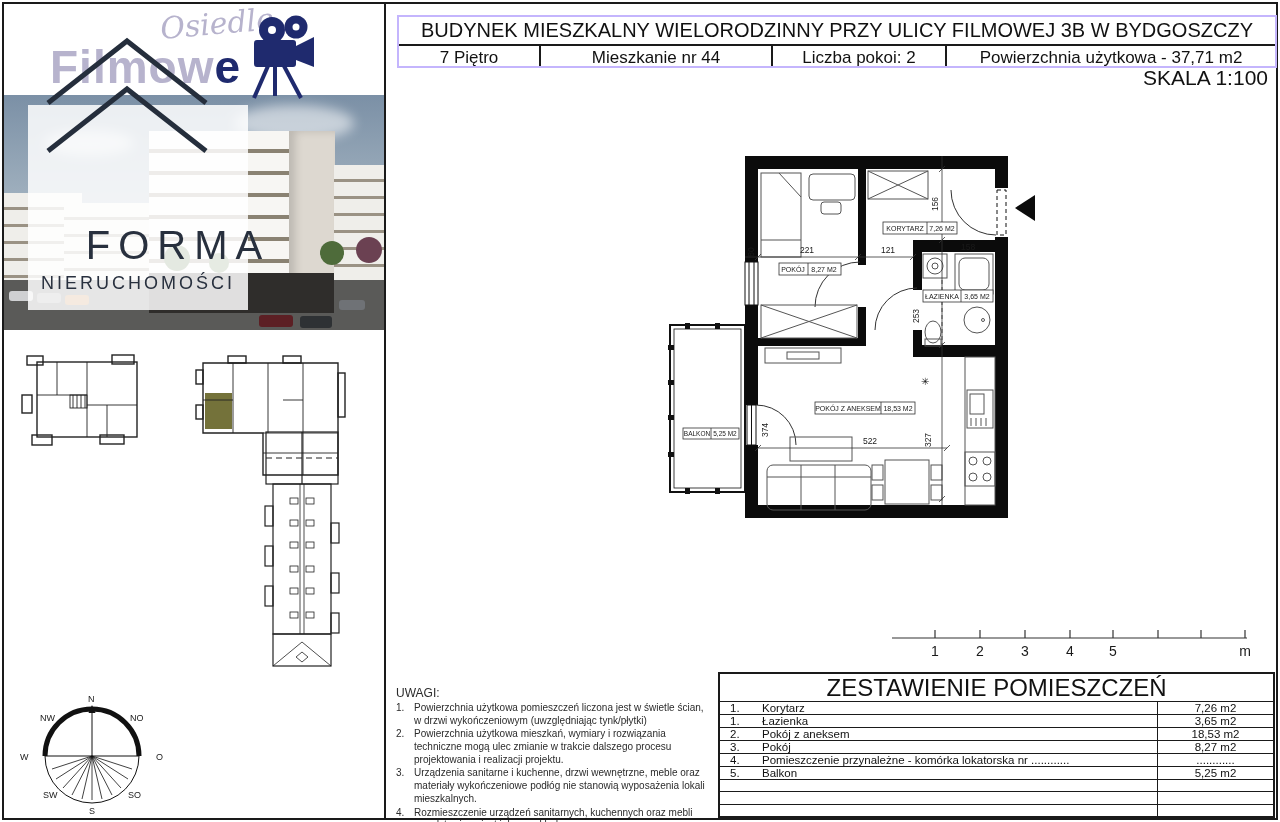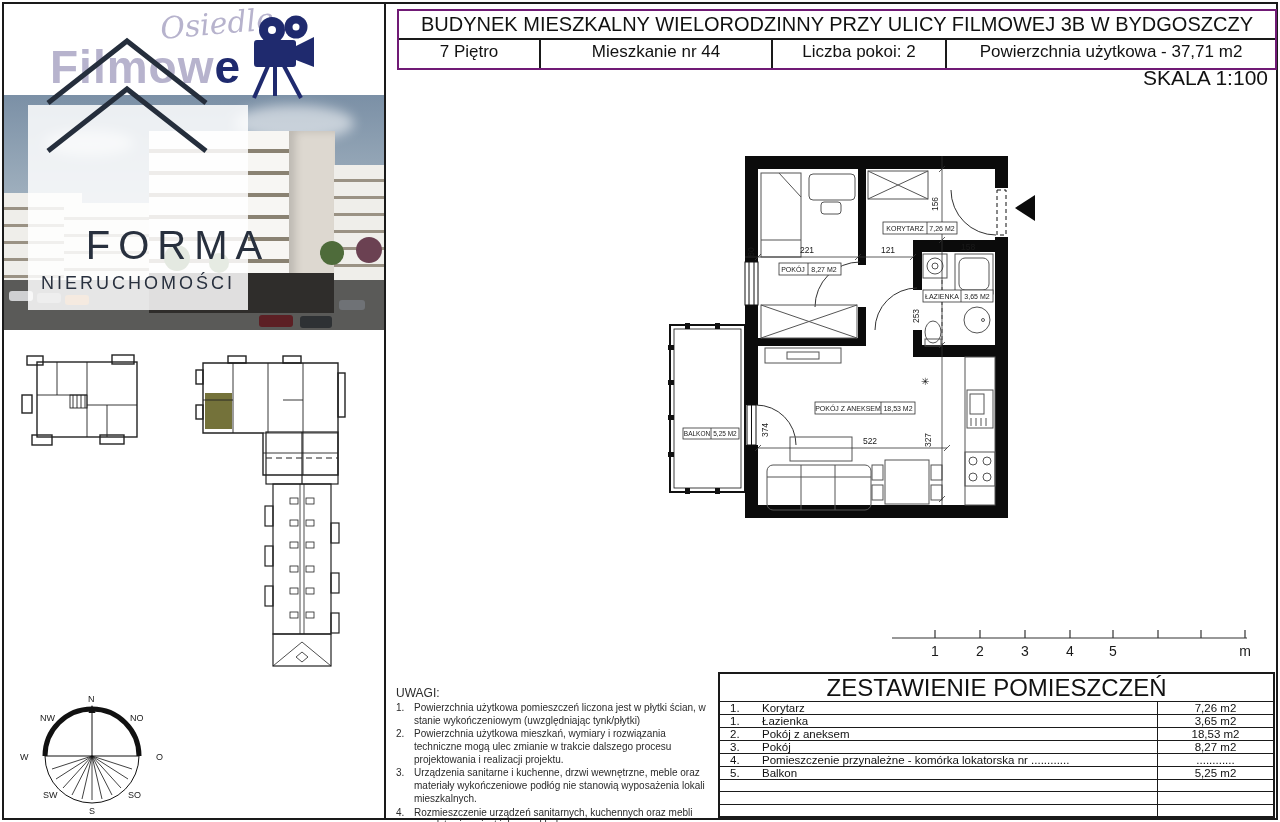--- a/index.html
+++ b/index.html
@@ -21,24 +21,24 @@
   .stripes{background:repeating-linear-gradient(180deg,#f7f6f3 0 18px,#8a8272 18px 22px);}
   .stripes2{background:repeating-linear-gradient(180deg,#efeeea 0 14px,#9a9284 14px 17px);}
   .overlay{position:absolute;left:24px;top:10px;width:220px;height:205px;
            background:rgba(255,255,255,.85);}
   .forma{position:absolute;left:0;top:118px;width:220px;text-align:center;
          font-size:40px;letter-spacing:8px;color:#28303e;padding-left:40px;}
   .nieruch{position:absolute;left:0;top:168px;width:220px;text-align:center;
            font-size:18px;letter-spacing:3px;color:#28303e;}
   .vdivider{left:384px;top:2px;width:2px;height:818px;background:#1a1a1a;z-index:5;}
   
-  .header-box{left:397px;top:9px;width:876px;border:2px solid #701a75;background:#fff;z-index:3;}
+  .header-box{left:397px;top:15px;width:876px;border:2px solid #c4b5fd;background:#fff;z-index:3;}
   .header-title{height:27px;line-height:27px;text-align:center;font-size:20px;
                 border-bottom:2px solid #1a1a1a;white-space:nowrap;}
-  .header-row{display:flex;height:28px;line-height:24px;font-size:17px;text-align:center;}
+  .header-row{display:flex;height:20px;line-height:24px;font-size:17px;text-align:center;}
   .hc{border-right:2px solid #1a1a1a;}
   .hc:last-child{border-right:none;}
   .hc1{width:140px;} .hc2{width:230px;} .hc3{width:172px;} .hc4{flex:1;}
   .skala{left:1000px;top:66px;width:268px;text-align:right;font-size:21px;z-index:2;}
   
   .uwagi{left:396px;top:686px;width:316px;font-size:10px;color:#2b2b2b;z-index:2;}
   .uwagi-title{font-size:12px;margin-bottom:2px;}
   .note-row{display:flex;line-height:1.27;margin-bottom:1px;}
   .note-no{width:18px;flex:none;}
   .note-text{flex:1;}
@@ -425,21 +425,21 @@
       <text x="182" y="34" text-anchor="middle">4</text>
       <text x="225" y="34" text-anchor="middle">5</text>
       <text x="357" y="34" text-anchor="middle">m</text>
     </g>
   </svg>
 
   <div class="abs uwagi">
     <div class="uwagi-title">UWAGI:</div>
     <div class="note-row">
       <span class="note-no">1.</span>
-      <span class="note-text">Powierzchnia użytkowa pomieszczeń liczona jest w płytki ścian, w stanie wykończeniowym (uwzględniając tynk/płytki)</span>
+      <span class="note-text">Powierzchnia użytkowa pomieszczeń liczona jest w świetle ścian, w drzwi wykończeniowym (uwzględniając tynk/płytki)</span>
     </div>
     <div class="note-row">
       <span class="note-no">2.</span>
       <span class="note-text">Powierzchnia użytkowa mieszkań, wymiary i rozwiązania techniczne mogą ulec zmianie w trakcie dalszego procesu projektowania i realizacji projektu.</span>
     </div>
     <div class="note-row">
       <span class="note-no">3.</span>
       <span class="note-text">Urządzenia sanitarne i kuchenne, drzwi wewnętrzne, meble oraz materiały wykończeniowe podłóg nie stanowią wyposażenia lokali mieszkalnych.</span>
     </div>
     <div class="note-row">

